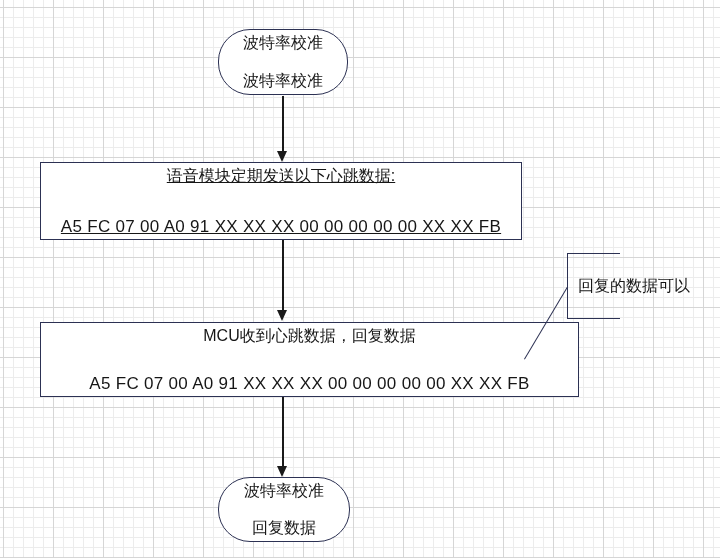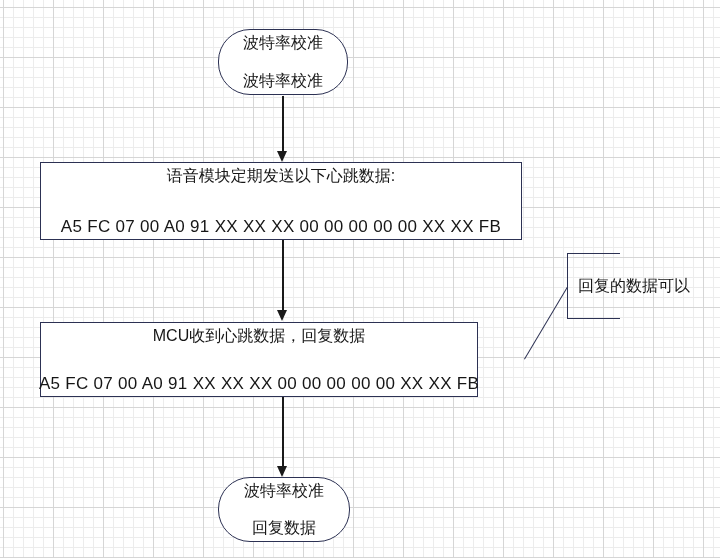--- a/index.html
+++ b/index.html
@@ -39,22 +39,22 @@
     align-items:center;
     justify-content:space-between;
     text-align:center;
     color:var(--text);
   }
   .stadium{border-radius:32px;font-size:16px;line-height:26px;}
   .process{font-size:16px;line-height:25px;}
   .process .hexline{font-size:17px;letter-spacing:0.3px;white-space:nowrap;}
   .start-node{left:218px;top:29px;width:130px;height:66px;}
   .end-node{left:218px;top:477px;width:132px;height:65px;}
-  .send-box{left:40px;top:162px;width:482px;height:78px;}
-  .reply-box{left:40px;top:322px;width:438px;height:75px;}
+  .send-box{left:40px;top:162px;width:482px;height:78px;text-decoration:underline;}
+  .reply-box{left:40px;top:322px;width:539px;height:75px;}
 
   .vline{
     position:absolute;
     width:1.5px;
     background:var(--connector);
     left:282px;
   }
   .a1{top:96px;height:56px;}
   .a2{top:240px;height:71px;}
   .a3{top:397px;height:69px;}

